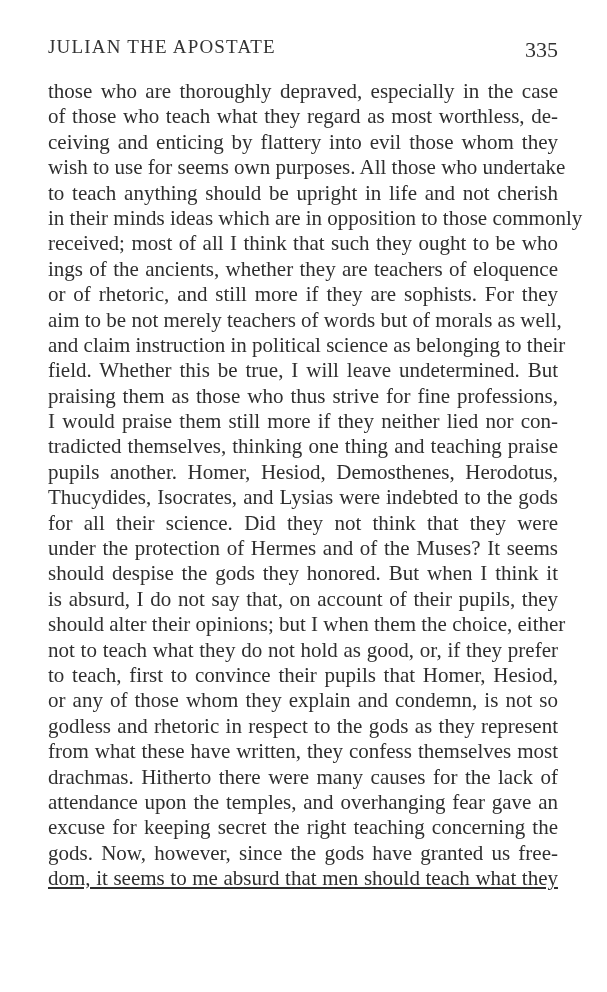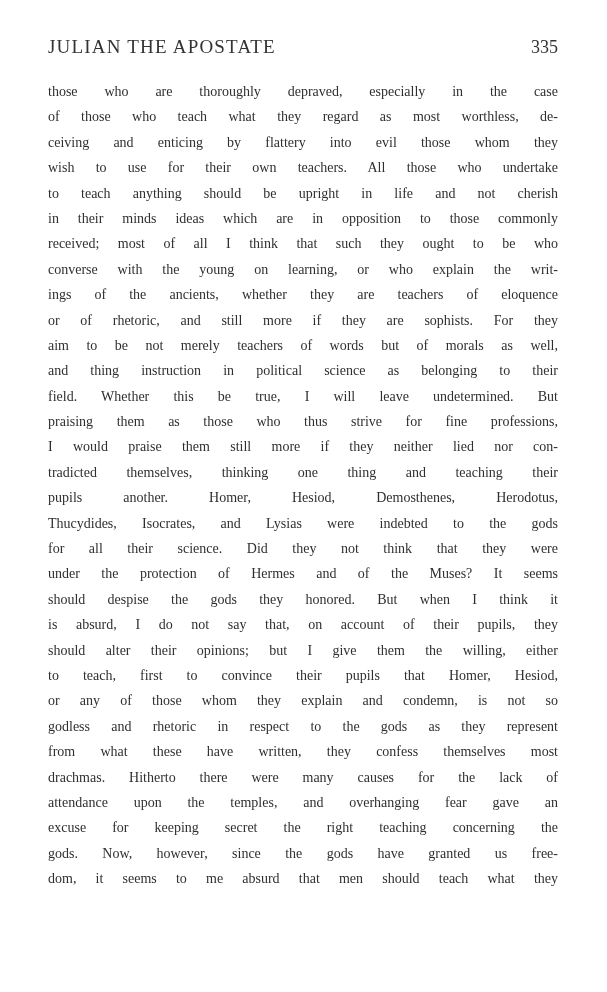--- a/index.html
+++ b/index.html
@@ -10,66 +10,66 @@
       font-family: "Liberation Serif", "DejaVu Serif", serif;
     }
     .running-head {
       position: absolute; top: 36px; left: 48px; width: 510px; height: 28px;
     }
     .running-title {
       position: absolute; left: 0; right: 0; text-align: left;
       font-size: 19px; letter-spacing: 1.2px; color: #333;
     }
     .page-number {
-      position: absolute; right: 0; top: 1px; font-size: 18px; color: #333;
+      position: absolute; right: 0; top: 1px; font-size: 22px; color: #333;
     }
     .body-text {
       position: absolute; top: 79px; left: 48px; width: 510px;
     }
     .line {
       display: block; height: 25.4px; line-height: 25.4px;
-      font-size: 14px; white-space: nowrap;
+      font-size: 21px; white-space: nowrap;
       text-align: justify; text-align-last: justify;
       color: #2f2f2f;
     }
-    .line.last { text-align-last: justify; }
+    .line.last { text-align-last: justify; text-decoration: underline; }
   </style>
 </head>
 <body>
 
 <div class="page">
   <div class="running-head">
     <span class="running-title">JULIAN THE APOSTATE</span>
     <span class="page-number">335</span>
   </div>
 
   <div class="body-text">
     <span class="line">those who are thoroughly depraved, especially in the case</span>
     <span class="line">of those who teach what they regard as most worthless, de-</span>
     <span class="line">ceiving and enticing by flattery into evil those whom they</span>
-    <span class="line">wish to use for their own teachers.  All those who undertake</span>
+    <span class="line">wish to use for seems own purposes.  All those who undertake</span>
     <span class="line">to teach anything should be upright in life and not cherish</span>
     <span class="line">in their minds ideas which are in opposition to those commonly</span>
     <span class="line">received; most of all I think that such they ought to be who</span>
-    <span class="line">converse with the young on learning, or who explain the writ-</span>
     <span class="line">ings of the ancients, whether they are teachers of eloquence</span>
     <span class="line">or of rhetoric, and still more if they are sophists.  For they</span>
     <span class="line">aim to be not merely teachers of words but of morals as well,</span>
-    <span class="line">and thing instruction in political science as belonging to their</span>
+    <span class="line">and claim instruction in political science as belonging to their</span>
     <span class="line">field.  Whether this be true, I will leave undetermined.  But</span>
     <span class="line">praising them as those who thus strive for fine professions,</span>
     <span class="line">I would praise them still more if they neither lied nor con-</span>
-    <span class="line">tradicted themselves, thinking one thing and teaching their</span>
+    <span class="line">tradicted themselves, thinking one thing and teaching praise</span>
     <span class="line">pupils another.  Homer, Hesiod, Demosthenes, Herodotus,</span>
     <span class="line">Thucydides, Isocrates, and Lysias were indebted to the gods</span>
     <span class="line">for all their science.  Did they not think that they were</span>
     <span class="line">under the protection of Hermes and of the Muses?  It seems</span>
     <span class="line">should despise the gods they honored.  But when I think it</span>
     <span class="line">is absurd, I do not say that, on account of their pupils, they</span>
-    <span class="line">should alter their opinions; but I give them the willing, either</span>
+    <span class="line">should alter their opinions; but I when them the choice, either</span>
+    <span class="line">not to teach what they do not hold as good, or, if they prefer</span>
     <span class="line">to teach, first to convince their pupils that Homer, Hesiod,</span>
     <span class="line">or any of those whom they explain and condemn, is not so</span>
     <span class="line">godless and rhetoric in respect to the gods as they represent</span>
     <span class="line">from what these have written, they confess themselves most</span>
     <span class="line">drachmas.  Hitherto there were many causes for the lack of</span>
     <span class="line">attendance upon the temples, and overhanging fear gave an</span>
     <span class="line">excuse for keeping secret the right teaching concerning the</span>
     <span class="line">gods.  Now, however, since the gods have granted us free-</span>
     <span class="line last">dom, it seems to me absurd that men should teach what they</span>
   </div>

